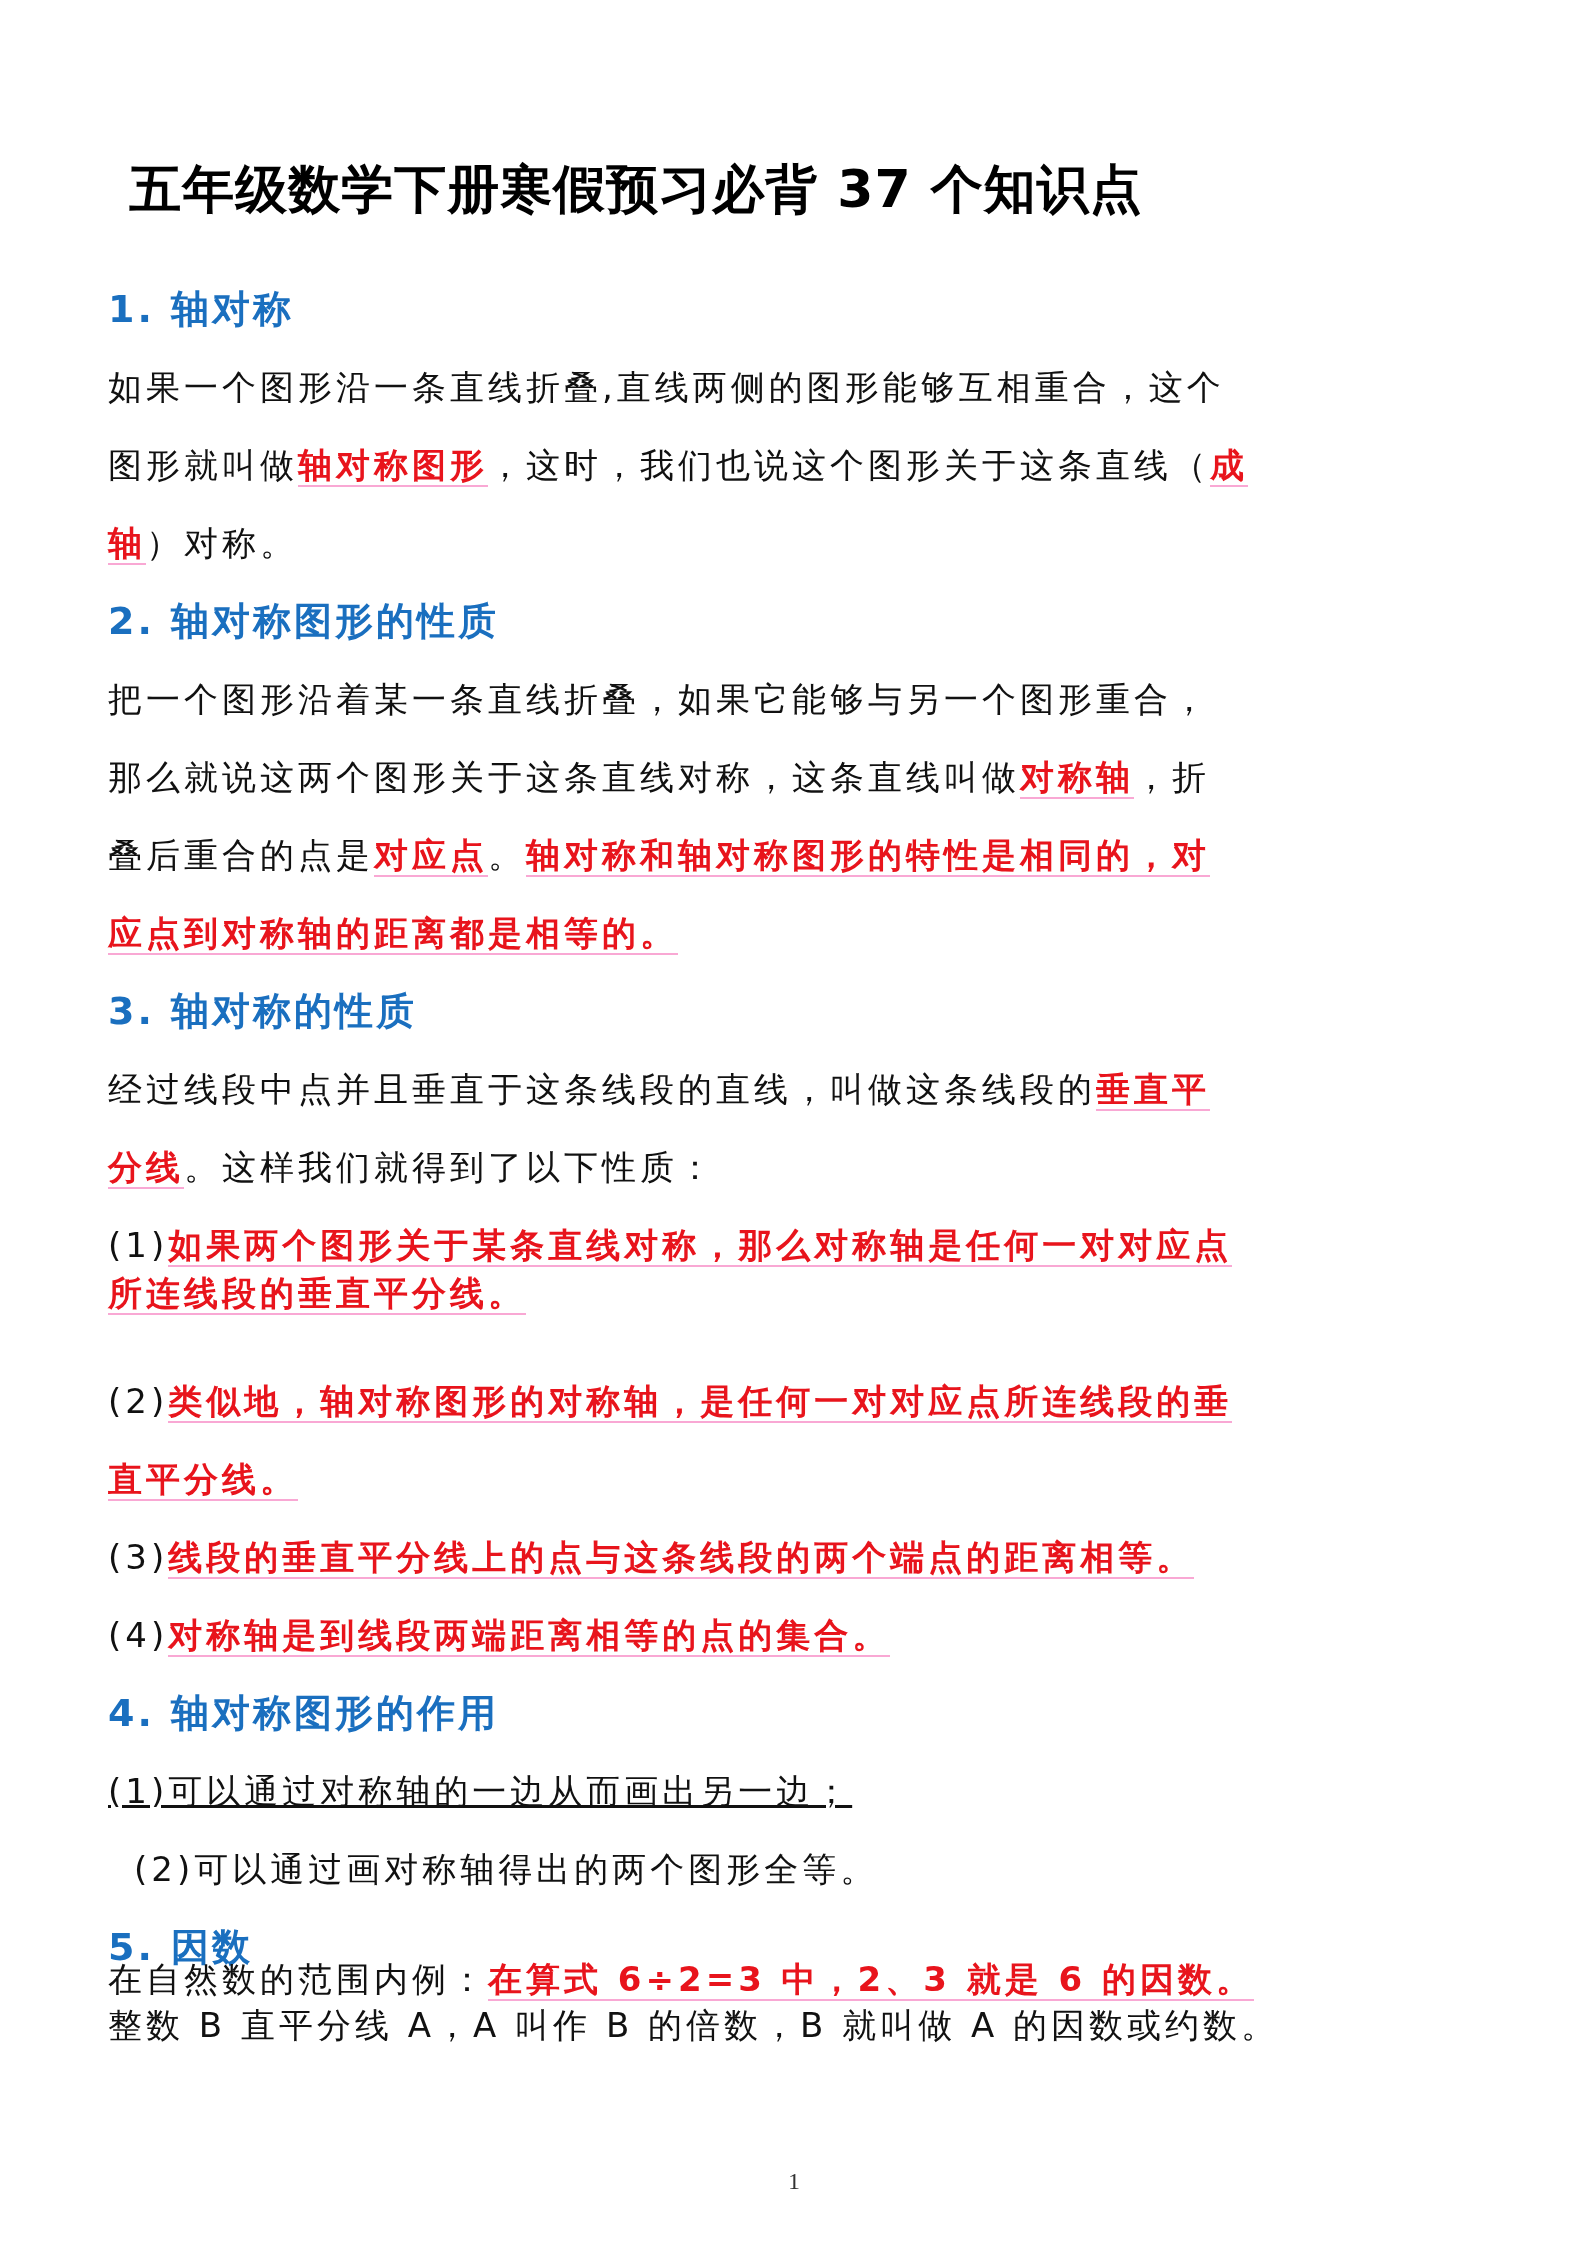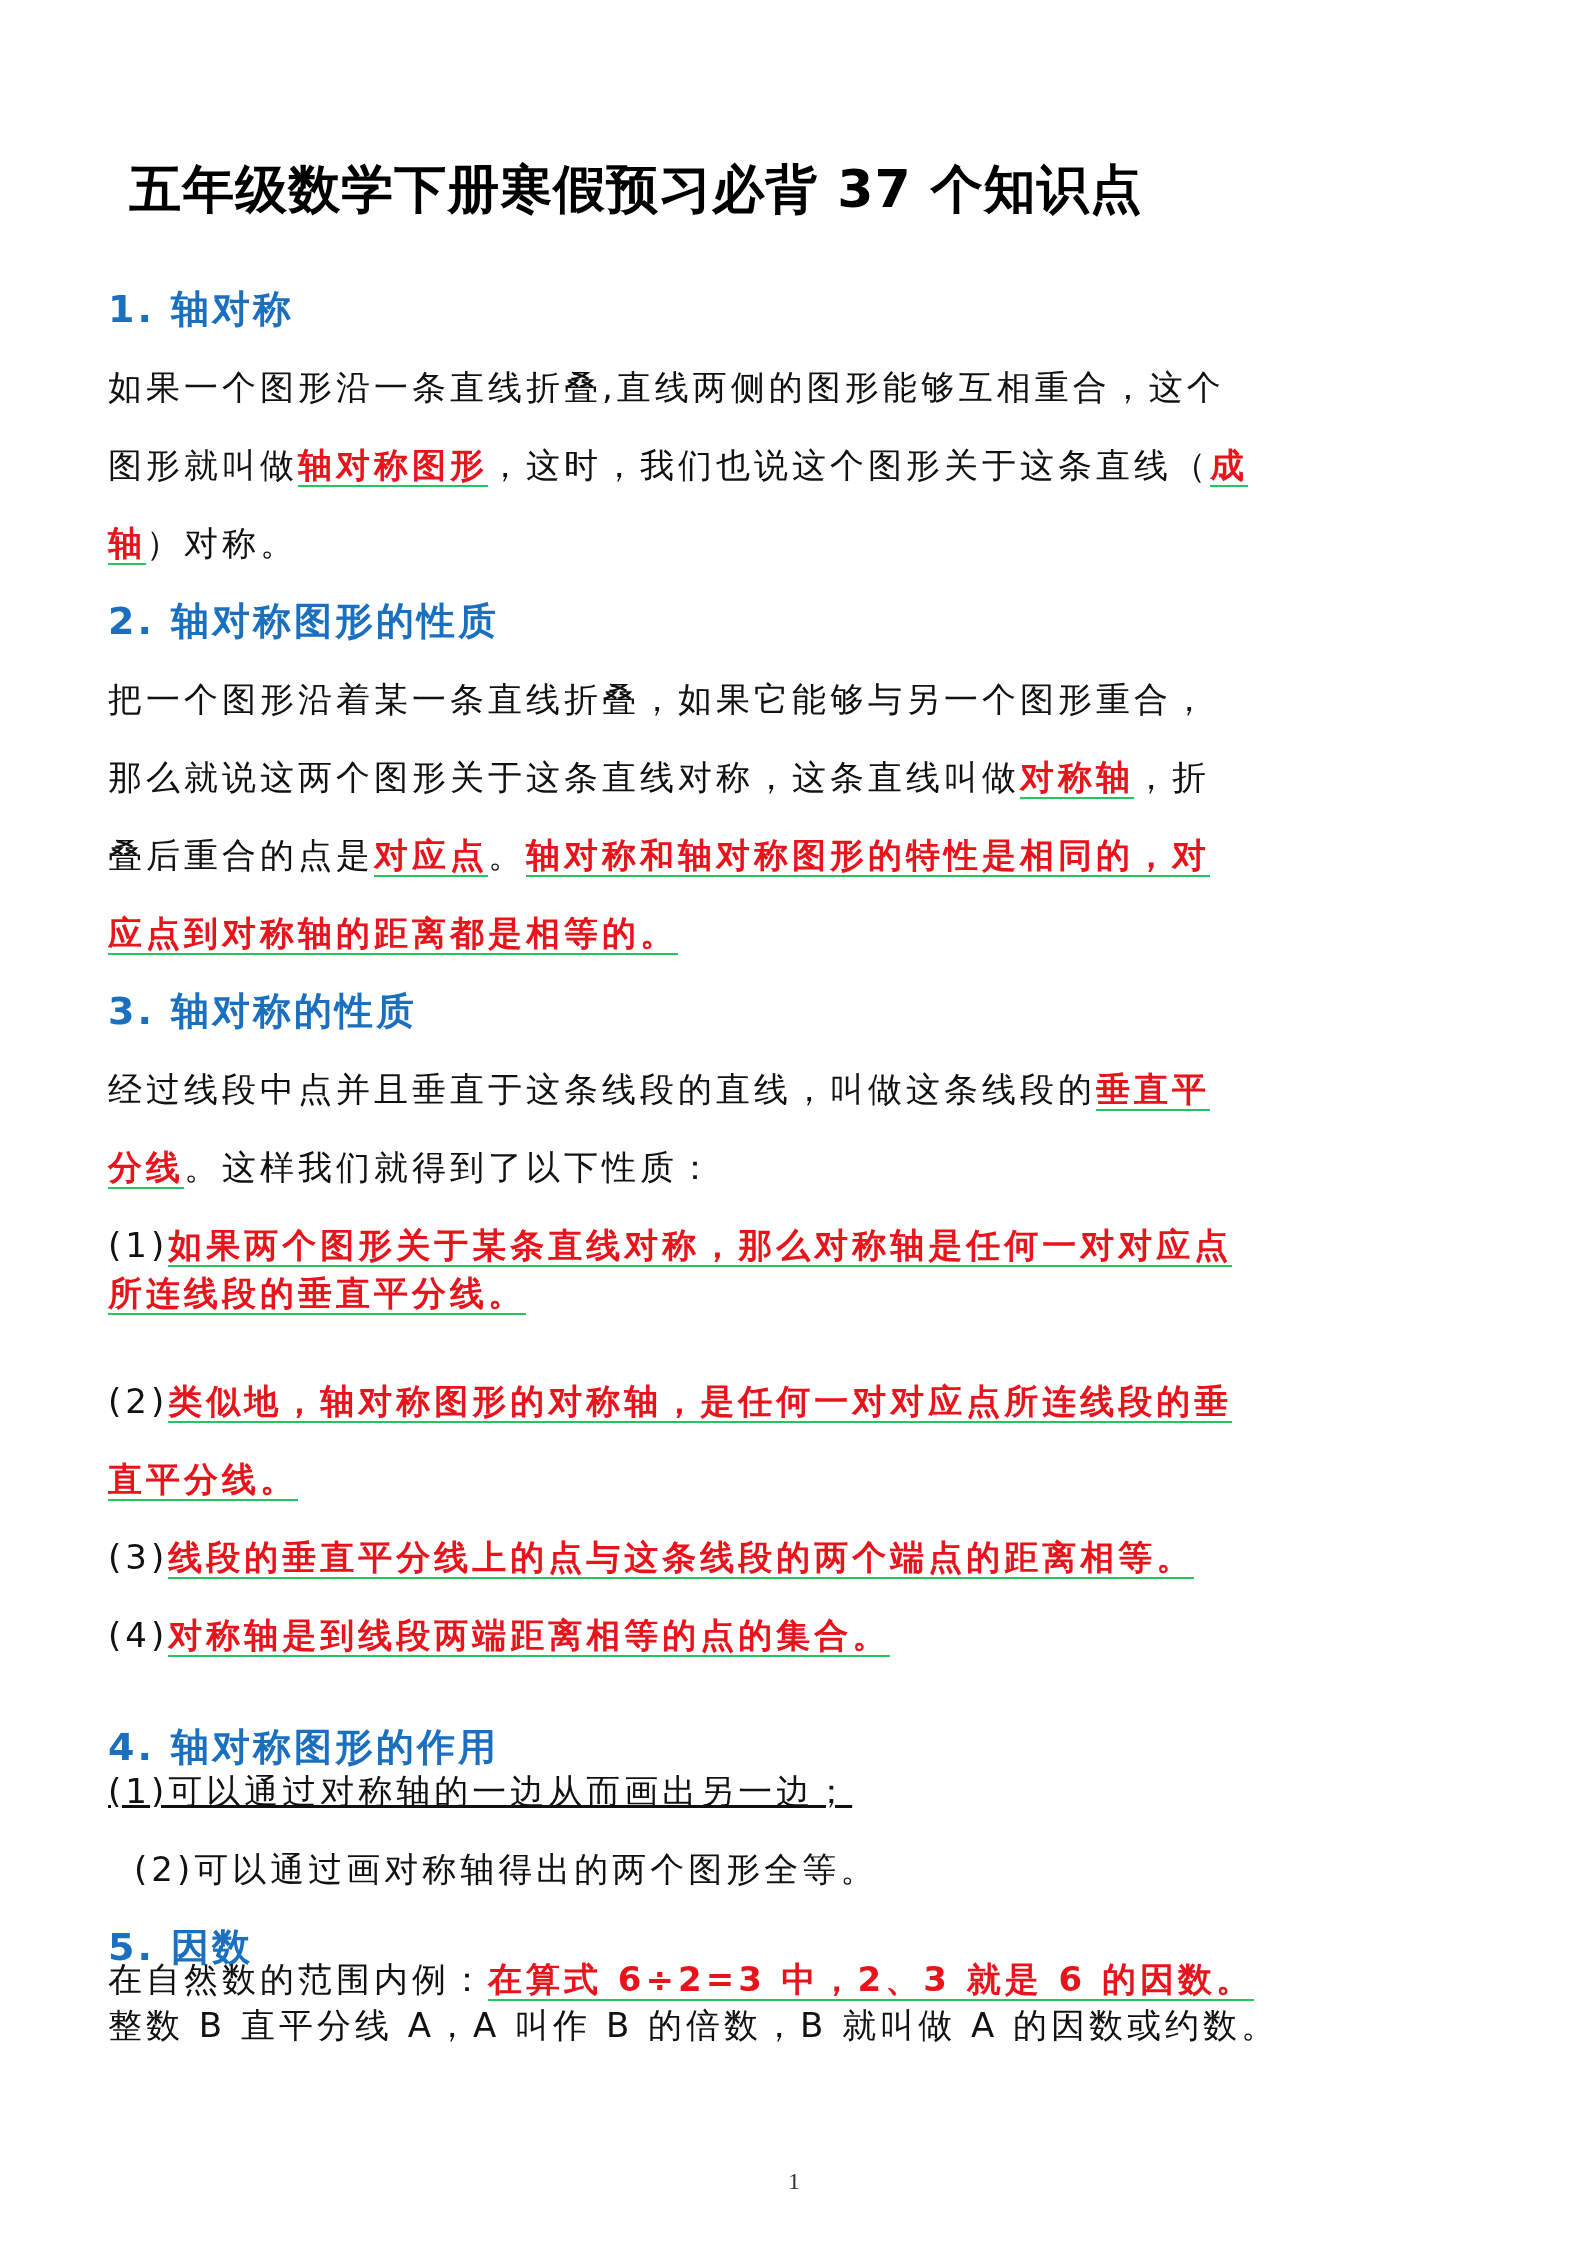--- a/index.html
+++ b/index.html
@@ -3,21 +3,21 @@
 <meta charset="utf-8">
 <style>
   html, body { margin:0; padding:0; background:#ffffff; }
   body { width:1588px; height:2246px; position:relative; overflow:hidden;
          font-family:"DejaVu Sans","Liberation Sans",sans-serif; color:#111; }
   .title { position:absolute; left:0; top:155px; width:1272px; text-align:center;
            font-size:52px; font-weight:bold; color:#000; letter-spacing:1px; }
   .line { position:absolute; left:108px; width:1390px; font-size:34px; line-height:50px;
           letter-spacing:4px; white-space:nowrap; }
   .h { color:#1a6fbf; font-weight:bold; font-size:38px; letter-spacing:3px; }
-  .r { color:#e8141c; font-weight:bold; border-bottom:2px solid #22c55e; }
+  .r { color:#e8141c; font-weight:bold; border-bottom:2px solid #f9a8d4; }
   .b { color:#111; }
   .pn { position:absolute; top:2168px; left:0; width:1588px; text-align:center;
         font-family:"Liberation Serif",serif; font-size:24px; color:#333; }
 </style>
 </head>
 <body>
 
 <div class="title">五年级数学下册寒假预习必背 37 个知识点</div>
 <div id="content">
     <div class="line h" style="top: 284px;">1. 轴对称</div>
@@ -31,20 +31,20 @@
     <div class="line" style="top: 908px;"><span class="r">应点到对称轴的距离都是相等的。</span></div>
     <div class="line h" style="top: 986px;">3. 轴对称的性质</div>
     <div class="line" style="top: 1064px;"><span class="b">经过线段中点并且垂直于这条线段的直线，叫做这条线段的</span><span class="r">垂直平</span></div>
     <div class="line" style="top: 1142px;"><span class="r">分线</span><span class="b">。这样我们就得到了以下性质：</span></div>
     <div class="line" style="top: 1220px;"><span class="b">(1)</span><span class="r">如果两个图形关于某条直线对称，那么对称轴是任何一对对应点</span></div>
     <div class="line" style="top: 1268px;"><span class="r">所连线段的垂直平分线。</span></div>
     <div class="line" style="top: 1376px;"><span class="b">(2)</span><span class="r">类似地，轴对称图形的对称轴，是任何一对对应点所连线段的垂</span></div>
     <div class="line" style="top: 1454px;"><span class="r">直平分线。</span></div>
     <div class="line" style="top: 1532px;"><span class="b">(3)</span><span class="r">线段的垂直平分线上的点与这条线段的两个端点的距离相等。</span></div>
     <div class="line" style="top: 1610px;"><span class="b">(4)</span><span class="r">对称轴是到线段两端距离相等的点的集合。</span></div>
-    <div class="line h" style="top: 1688px; margin-top: 34px;">4. 轴对称图形的作用</div>
+    <div class="line h" style="top: 1688px;">4. 轴对称图形的作用</div>
     <div class="line" style="top: 1766px; text-decoration: underline;"><span class="b">(1)可以通过对称轴的一边从而画出另一边；</span></div>
     <div class="line" style="top: 1844px; margin-left: 26px;"><span class="b">(2)可以通过画对称轴得出的两个图形全等。</span></div>
     <div class="line h" style="top: 1922px;">5. 因数</div>
     <div class="line" style="top: 2000px;"><span class="b">整数 B 直平分线 A，A 叫作 B 的倍数，B 就叫做 A 的因数或约数。</span></div>
     <div class="line" style="top: 1954px;"><span class="b">在自然数的范围内例：</span><span class="r">在算式 6÷2=3 中，2、3 就是 6 的因数。</span></div>
   </div>
 <div class="pn">1</div>
 
 </body></html>

